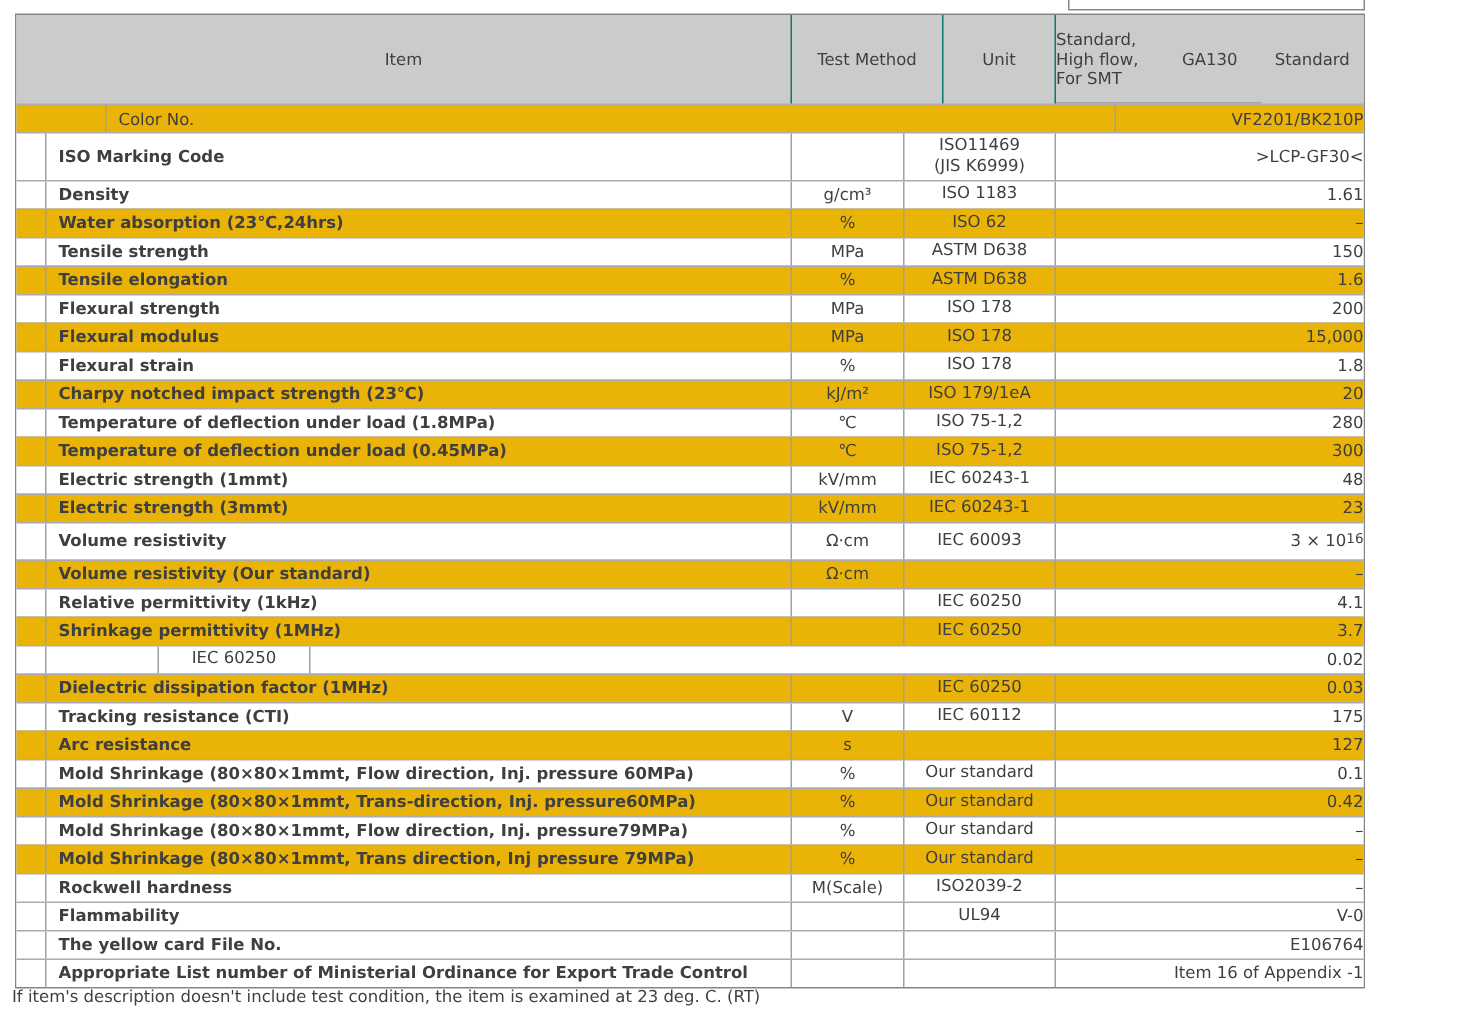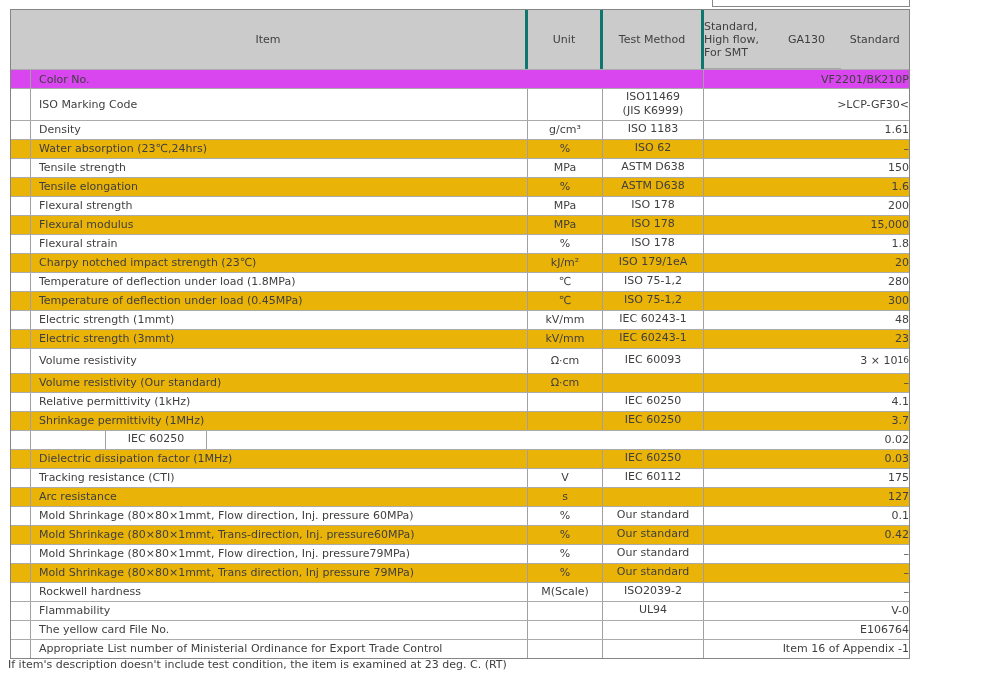--- a/index.html
+++ b/index.html
@@ -21,66 +21,66 @@
   .datatable {
     position: absolute; left: 10px; top: 9px;
     width: 900px;
     border: 1px solid #858585;
     background: #fff;
   }
   
   .hrow { display: flex; background: #cbcbcb; height: 59px; }
   .hcell {
     display: flex; align-items: center; justify-content: center;
-    border-right: 3px solid #0f766e;
+    border-right: 1px solid #0f766e;
   }
   .h-item   { width: 517px; }
   .h-unit   { width: 75px; }
   .h-method { width: 101px; }
   .h-value  { width: 205px; border-right: none; flex-direction: row; align-items: stretch; }
   .h-value > div {
     flex: 1; display: flex; align-items: center; justify-content: center;
     border-bottom: 1px solid #a6a6a6;
   }
   .h-value > div:last-child { border-bottom: none; }
   
   .row, .crow {
     display: flex; min-height: 19px;
     border-top: 1px solid #ababab;
     background: #ffffff;
   }
   .row[data-bg="yellow"] { background: #eab308; }
   .row[data-size="tall"] { min-height: 25px; }
-  .crow { background: #d946ef; }
+  .crow { background: #eab308; padding-left: 40px; }
   .c {
     display: flex; align-items: center;
     border-right: 1px solid #a0a0a0;
   }
   .c.narrow  { width: 20px; }
-  .c.item    { width: 497px; padding-left: 8px; }
+  .c.item    { width: 497px; padding-left: 8px; font-weight: bold; }
   .c.merged  { width: 673px; padding-left: 8px; }
   .c.unit    { width: 75px; justify-content: center; }
   .c.method  { width: 101px; justify-content: center; text-align: center;
                white-space: pre-line; line-height: 1.3; padding: 1px 0; }
   .c.value   { flex: 1; justify-content: flex-end; border-right: none; }
   .c.value sup { font-size: 9px; vertical-align: super; line-height: 1; }
   
   .footnote { position: absolute; left: 8px; top: 658px; }
 </style>
 </head>
 <body>
 
 <div class="cutoff-box"></div>
 
 <div class="datatable">
 
   <div class="hrow">
     <div class="hcell h-item">Item</div>
+    <div class="hcell h-method">Test Method</div>
     <div class="hcell h-unit">Unit</div>
-    <div class="hcell h-method">Test Method</div>
     <div class="hcell h-value">
       <div>Standard, High flow, For SMT</div>
       <div>GA130</div>
       <div>Standard</div>
     </div>
   </div>
 
   <div class="crow">
     <div class="c narrow"></div>
     <div class="c merged">

